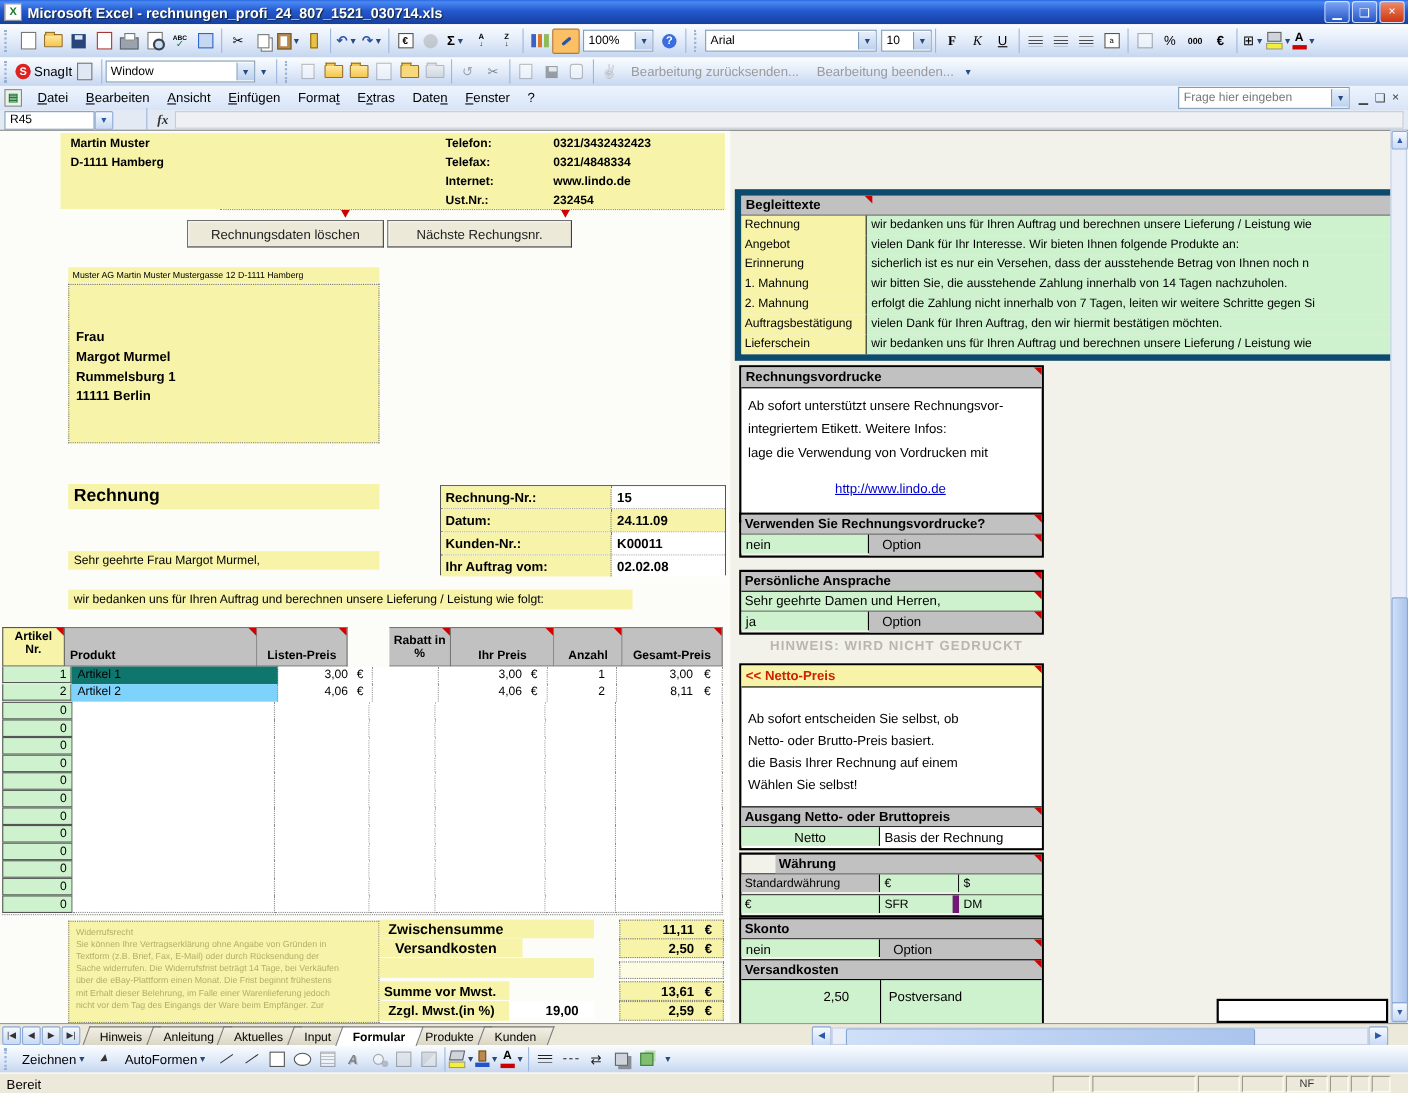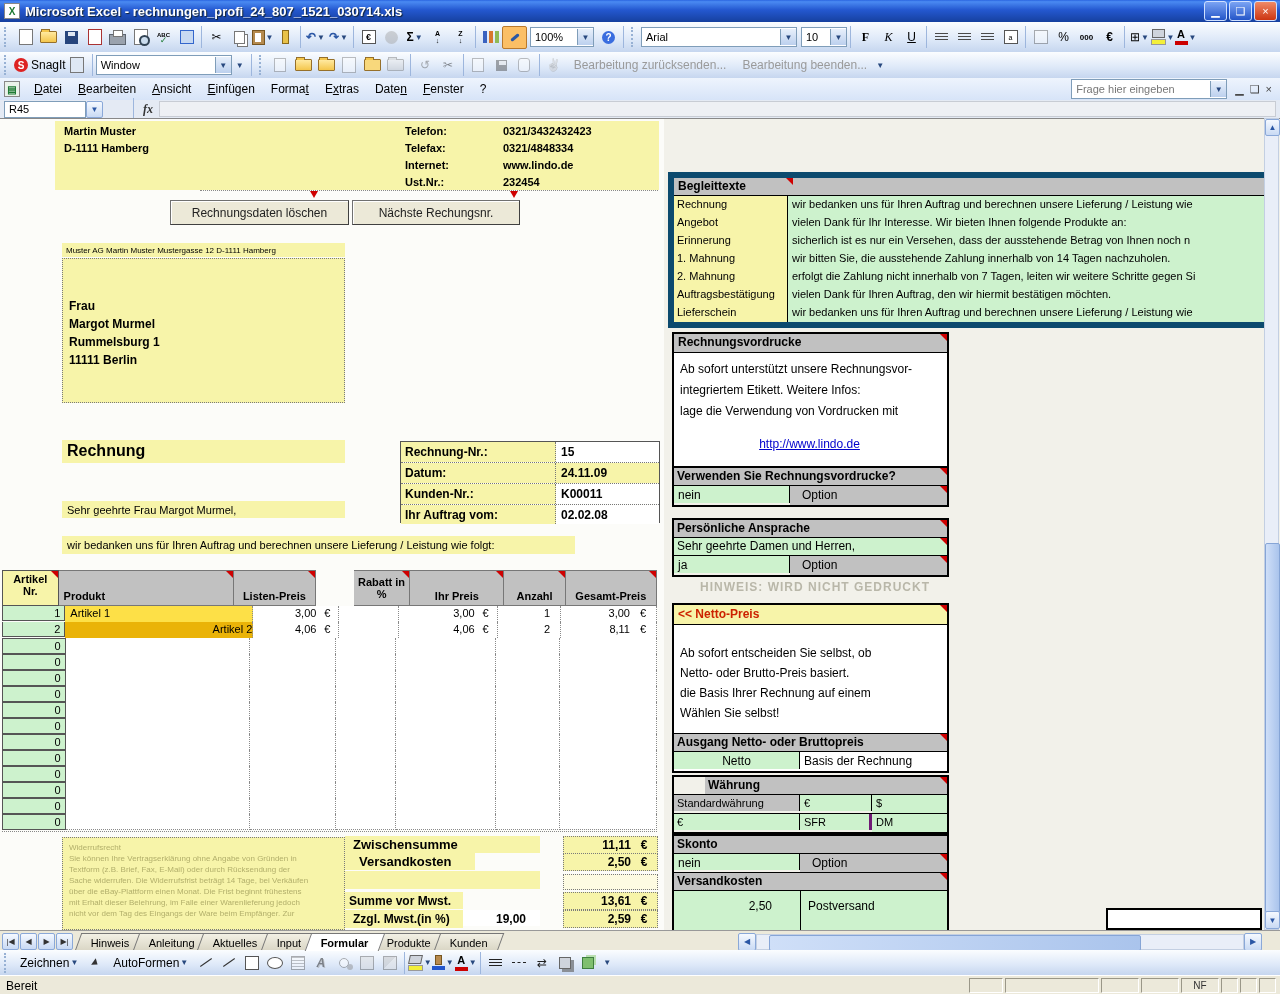--- a/index.html
+++ b/index.html
@@ -396,40 +396,40 @@
     <div class="gh rel" style="width:97px;box-sizing:border-box;border:1px solid #777;border-left:none;display:flex;align-items:flex-end;justify-content:center;padding-bottom:3px;">
         <span class="tri"></span>
         <span>Gesamt-Preis</span>
       </div>
   </div>
 
   <div class="a" style="left:2px;top:606px;width:655px;font-size:11px;">
 
     <div style="display:flex;height:16px;">
       <div class="g" style="width:58px;border:1px solid #555;border-top:none;text-align:right;padding:1px 4px 0 0;box-sizing:content-box;height:13px;margin-bottom:1px;">1</div>
-      <div class="dotr" style="width:184px;padding:1px 0 0 5px;background:#fde047;">Artikel 1</div>
+      <div class="dotr" style="width:184px;padding:1px 0 0 5px;background:#0f766e;">Artikel 1</div>
       <div class="dotr" style="width:86px;display:flex;justify-content:flex-end;padding-top:1px;background:#fff;">
           <span>3,00</span>
           <span style="width:22px;text-align:center;">€</span>
         </div>
       <div class="dotr" style="width:59px;background:#fff;"></div>
       <div class="dotr" style="width:99px;display:flex;justify-content:flex-end;padding-top:1px;background:#fff;">
           <span>3,00</span>
           <span style="width:22px;text-align:center;">€</span>
         </div>
       <div class="dotr" style="width:64px;text-align:right;padding:1px 10px 0 0;box-sizing:border-box;background:#fff;">1</div>
       <div class="dotr" style="width:96px;display:flex;justify-content:flex-end;padding-top:1px;background:#fff;">
           <span>3,00</span>
           <span style="width:26px;text-align:center;">€</span>
         </div>
     </div>
 
     <div style="display:flex;height:16px;">
       <div class="g" style="width:58px;border:1px solid #555;border-top:none;text-align:right;padding:1px 4px 0 0;box-sizing:content-box;height:13px;margin-bottom:1px;">2</div>
-      <div class="dotr" style="width:184px;padding:1px 0 0 5px;background:#eab308;text-align:right;">Artikel 2</div>
+      <div class="dotr" style="width:184px;padding:1px 0 0 5px;background:#7dd3fc;">Artikel 2</div>
       <div class="dotr" style="width:86px;display:flex;justify-content:flex-end;padding-top:1px;background:#fff;">
           <span>4,06</span>
           <span style="width:22px;text-align:center;">€</span>
         </div>
       <div class="dotr" style="width:59px;background:#fff;"></div>
       <div class="dotr" style="width:99px;display:flex;justify-content:flex-end;padding-top:1px;background:#fff;">
           <span>4,06</span>
           <span style="width:22px;text-align:center;">€</span>
         </div>
       <div class="dotr" style="width:64px;text-align:right;padding:1px 10px 0 0;box-sizing:border-box;background:#fff;">2</div>
@@ -667,21 +667,21 @@
 
   <div class="a" style="left:672px;top:775px;width:273px;border:2px solid #000;">
     <div class="gh rel" style="height:16px;font-size:12px;padding:1px 0 0 3px;margin-left:31px;"><span>Währung</span><span class="tri"></span></div>
     <div style="display:flex;border-top:1px solid #000;">
       <span class="gh" style="width:126px;font-size:11px;font-weight:normal;padding:2px 0 0 3px;border-right:1px solid #000;box-sizing:border-box;height:16px;">Standardwährung</span>
       <span class="g" style="width:72px;font-size:11px;padding:2px 0 0 4px;border-right:1px solid #000;box-sizing:border-box;height:16px;">€</span>
       <span class="g" style="flex:1;font-size:11px;padding:2px 0 0 4px;height:16px;">$</span>
     </div>
     <div style="display:flex;border-top:1px solid #000;">
       <span class="g" style="width:126px;font-size:11px;padding:2px 0 0 3px;border-right:1px solid #000;box-sizing:border-box;height:16px;">€</span>
-      <span class="g" style="width:72px;font-size:11px;padding:2px 0 0 4px;border-right:3px solid #701a75;box-sizing:border-box;height:16px;">SFR</span>
+      <span class="g" style="width:72px;font-size:11px;padding:2px 0 0 4px;border-right:6px solid #701a75;box-sizing:border-box;height:16px;">SFR</span>
       <span class="g" style="flex:1;font-size:11px;padding:2px 0 0 4px;height:16px;">DM</span>
     </div>
   </div>
 
   <div class="a" style="left:672px;top:834px;width:273px;border:2px solid #000;border-bottom:none;">
     <div class="gh" style="height:16px;font-size:12px;padding:1px 0 0 3px;">Skonto</div>
     <div style="display:flex;border-top:1px solid #000;">
       <span class="g" style="width:126px;font-size:12px;padding:2px 0 0 4px;border-right:1px solid #000;box-sizing:border-box;height:16px;">nein</span>
       <span class="gh rel" style="flex:1;font-size:12px;font-weight:normal;padding:2px 0 0 12px;height:16px;"><span>Option</span><span class="tri"></span></span>
     </div>
@@ -819,21 +819,21 @@
         <span class="shad"></span>
       </span>
     <span class="ti">
         <span class="cube"></span>
       </span>
     <span class="dd" style="margin-left:4px;">▼</span>
   </div>
 
   <div class="a" style="left:0;top:975px;width:1280px;height:19px;background:#ece9da;border-top:1px solid #fff;display:flex;align-items:center;">
     <span style="margin-left:6px;font-size:12px;">Bereit</span>
-    <span style="margin-left:auto;display:flex;gap:2px;margin-right:4px;">
+    <span style="margin-left:auto;display:flex;gap:2px;margin-right:16px;">
       <span class="scell" style="width:32px;"></span>
       <span class="scell" style="width:92px;"></span>
       <span class="scell" style="width:36px;"></span>
       <span class="scell" style="width:36px;"></span>
       <span class="scell" style="width:36px;">NF</span>
       <span class="scell" style="width:15px;"></span>
       <span class="scell" style="width:15px;"></span>
       <span class="scell" style="width:15px;"></span>
     </span>
   </div>

